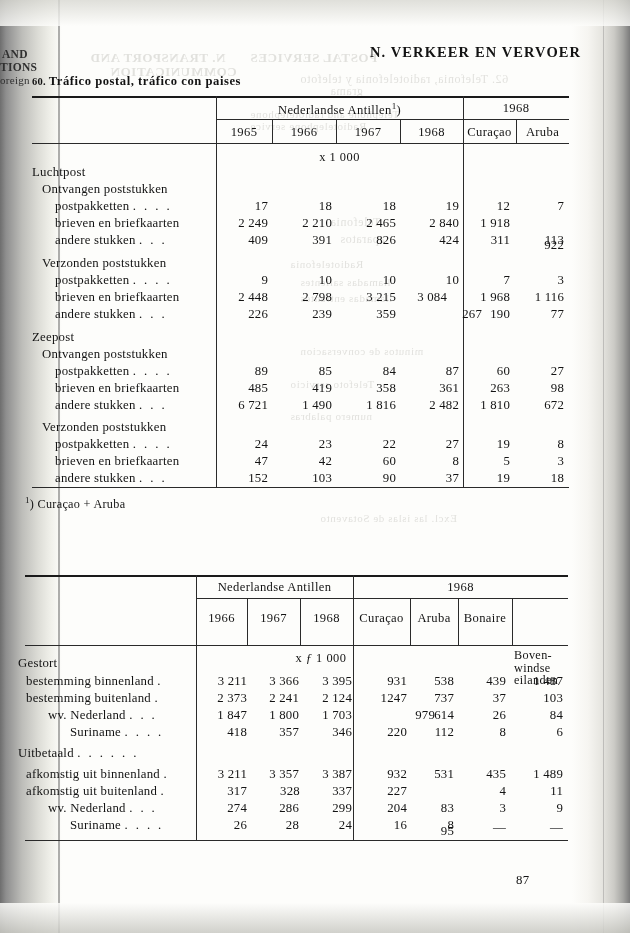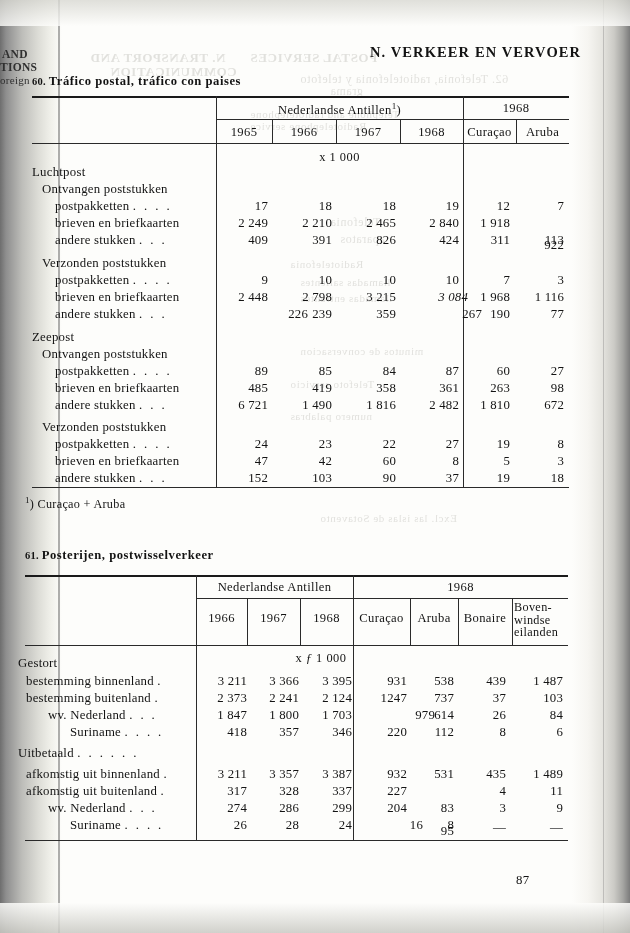--- a/index.html
+++ b/index.html
@@ -120,21 +120,21 @@
     background: #2a2a2a;
   }
 
   .hd {
     position: absolute;
     text-align: center;
     font-size: 12.6px;
     letter-spacing: .35px;
     white-space: nowrap;
   }
-  .hd.multi { white-space: normal; line-height: 12.5px; font-size: 12.2px; }
+  .hd.multi { white-space: normal; line-height: 12.5px; font-size: 12.2px; margin-top: 48px; }
 
   .unit {
     position: absolute;
     text-align: center;
     font-size: 12.4px;
     letter-spacing: .5px;
     white-space: nowrap;
   }
 
   .rowlab {
@@ -265,26 +265,26 @@
   <div class="cell" style="left:276px; top:273px; width:56px;">10</div>
   <div class="cell" style="left:340px; top:273px; width:56px;">10</div>
   <div class="cell" style="left:403px; top:273px; width:56px;">10</div>
   <div class="cell" style="left:462px; top:273px; width:48px;">7</div>
   <div class="cell" style="left:514px; top:273px; width:50px;">3</div>
 
   <div class="rowlab" style="left:55px; top:290px;">brieven en briefkaarten</div>
   <div class="cell" style="left:216px; top:290px; width:52px;">2 448</div>
   <div class="cell" style="left:276px; top:290px; width:56px;">2 798</div>
   <div class="cell" style="left:340px; top:290px; width:56px;">3 215</div>
-  <div class="cell" style="left:412px; top:290px; width:56px;font-style:italic;">3 084</div>
+  <div class="cell" style="left:391px; top:290px; width:56px;">3 084</div>
   <div class="cell" style="left:462px; top:290px; width:48px;">1 968</div>
   <div class="cell" style="left:514px; top:290px; width:50px;">1 116</div>
 
   <div class="rowlab" style="left:55px; top:307px;"><span>andere stukken</span>  <span class="dots">.  .  .</span></div>
-  <div class="cell" style="left:216px; top:307px; width:52px;padding-left:40px;">226</div>
+  <div class="cell" style="left:216px; top:307px; width:52px;">226</div>
   <div class="cell" style="left:276px; top:307px; width:56px;">239</div>
   <div class="cell" style="left:340px; top:307px; width:56px;">359</div>
   <div class="cell" style="left:426px; top:307px; width:56px;">267</div>
   <div class="cell" style="left:462px; top:307px; width:48px;">190</div>
   <div class="cell" style="left:514px; top:307px; width:50px;">77</div>
 
   <div class="rowlab" style="left:32px; top:330px;">Zeepost</div>
 
   <div class="rowlab" style="left:42px; top:347px;">Ontvangen poststukken</div>
 
@@ -333,23 +333,20 @@
   <div class="rowlab" style="left:55px; top:471px;"><span>andere stukken</span>  <span class="dots">.  .  .</span></div>
   <div class="cell" style="left:216px; top:471px; width:52px;">152</div>
   <div class="cell" style="left:276px; top:471px; width:56px;">103</div>
   <div class="cell" style="left:340px; top:471px; width:56px;">90</div>
   <div class="cell" style="left:403px; top:471px; width:56px;">37</div>
   <div class="cell" style="left:462px; top:471px; width:48px;">19</div>
   <div class="cell" style="left:514px; top:471px; width:50px;">18</div>
 
   <div class="footnote" style="left:25px; top:495px;"><sup>1</sup>) Curaçao  +  Aruba</div>
 
-  <div class="tbl-caption" style="left:25px; top:548px;">
-    <span class="num">61.</span><span>Posterijen,  postwisselverkeer</span>
-  </div>
 
   <div class="rule thick" style="left:25px;  top:575px; width:543px;"></div>
   <div class="rule thin" style="left:196px; top:598px; width:372px;"></div>
   <div class="rule thin" style="left:25px;  top:645px; width:543px;"></div>
   <div class="rule thin" style="left:25px;  top:840px; width:543px;"></div>
 
   <div class="vrule" style="left:196px; top:575px; height:265px;"></div>
   <div class="vrule" style="left:353px; top:575px; height:265px;"></div>
   <div class="vrule" style="left:247px; top:599px; height:46px;"></div>
   <div class="vrule" style="left:300px; top:599px; height:46px;"></div>
@@ -422,40 +419,40 @@
   <div class="cell" style="left:197px; top:767px; width:50px;">3 211</div>
   <div class="cell" style="left:249px; top:767px; width:50px;">3 357</div>
   <div class="cell" style="left:302px; top:767px; width:50px;">3 387</div>
   <div class="cell" style="left:355px; top:767px; width:52px;">932</div>
   <div class="cell" style="left:408px; top:767px; width:46px;">531</div>
   <div class="cell" style="left:456px; top:767px; width:50px;">435</div>
   <div class="cell" style="left:508px; top:767px; width:55px;">1 489</div>
 
   <div class="rowlab" style="left:26px; top:784px;"><span>afkomstig uit buitenland</span> <span class="dots">.</span></div>
   <div class="cell" style="left:197px; top:784px; width:50px;">317</div>
-  <div class="cell" style="left:249px; top:784px; width:50px;">328</div>
+  <div class="cell" style="left:265px; top:784px; width:50px;text-align:center;">328</div>
   <div class="cell" style="left:302px; top:784px; width:50px;">337</div>
   <div class="cell" style="left:355px; top:784px; width:52px;">227</div>
   <div class="cell" style="left:408px; top:792px; width:46px;margin-top:32px;">95</div>
   <div class="cell" style="left:456px; top:784px; width:50px;">4</div>
   <div class="cell" style="left:508px; top:784px; width:55px;">11</div>
 
   <div class="rowlab" style="left:48px; top:801px;"><span>wv. Nederland</span>   <span class="dots">.   .   .</span></div>
   <div class="cell" style="left:197px; top:801px; width:50px;">274</div>
   <div class="cell" style="left:249px; top:801px; width:50px;">286</div>
   <div class="cell" style="left:302px; top:801px; width:50px;">299</div>
   <div class="cell" style="left:355px; top:801px; width:52px;">204</div>
   <div class="cell" style="left:408px; top:801px; width:46px;">83</div>
   <div class="cell" style="left:456px; top:801px; width:50px;">3</div>
   <div class="cell" style="left:508px; top:801px; width:55px;">9</div>
 
   <div class="rowlab" style="left:70px; top:818px;"><span>Suriname</span> <span class="dots">.  .  .  .</span></div>
   <div class="cell" style="left:197px; top:818px; width:50px;">26</div>
   <div class="cell" style="left:249px; top:818px; width:50px;">28</div>
   <div class="cell" style="left:302px; top:818px; width:50px;">24</div>
-  <div class="cell" style="left:355px; top:818px; width:52px;padding-left:16px;">16</div>
+  <div class="cell" style="left:355px; top:818px; width:52px;">16</div>
   <div class="cell" style="left:408px; top:818px; width:46px;">8</div>
   <div class="cell" style="left:456px; top:820px; width:50px;">—</div>
   <div class="cell" style="left:508px; top:820px; width:55px;">—</div>
 
   <div class="pageno" style="left:516px; top:873px;">87</div>
 
 </div>
 
 </body></html>

